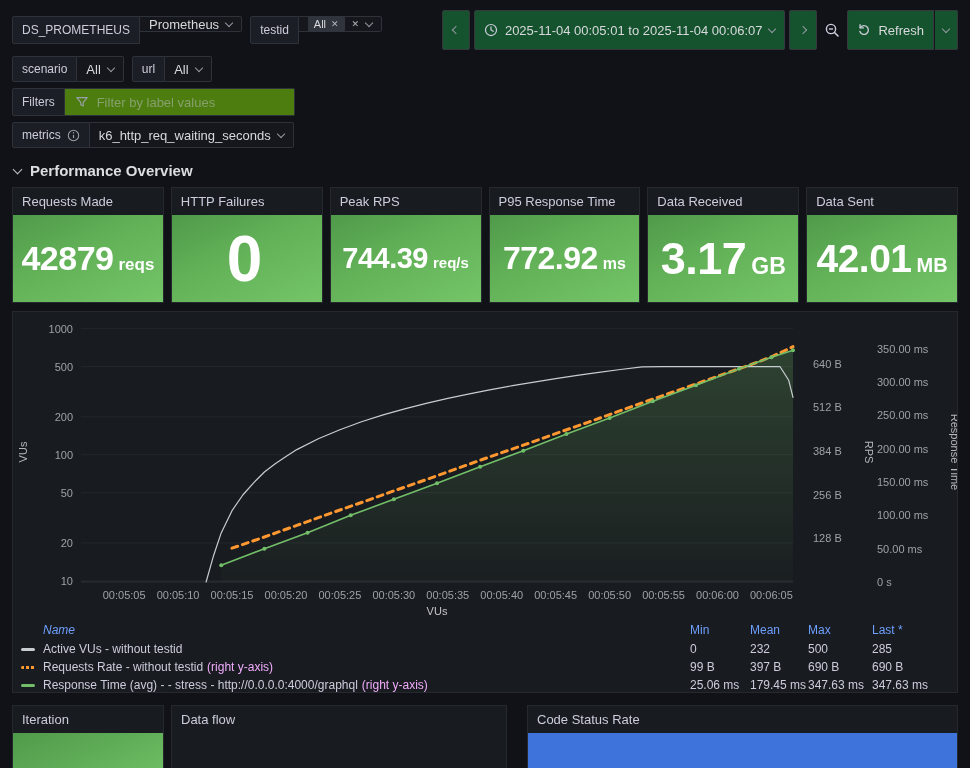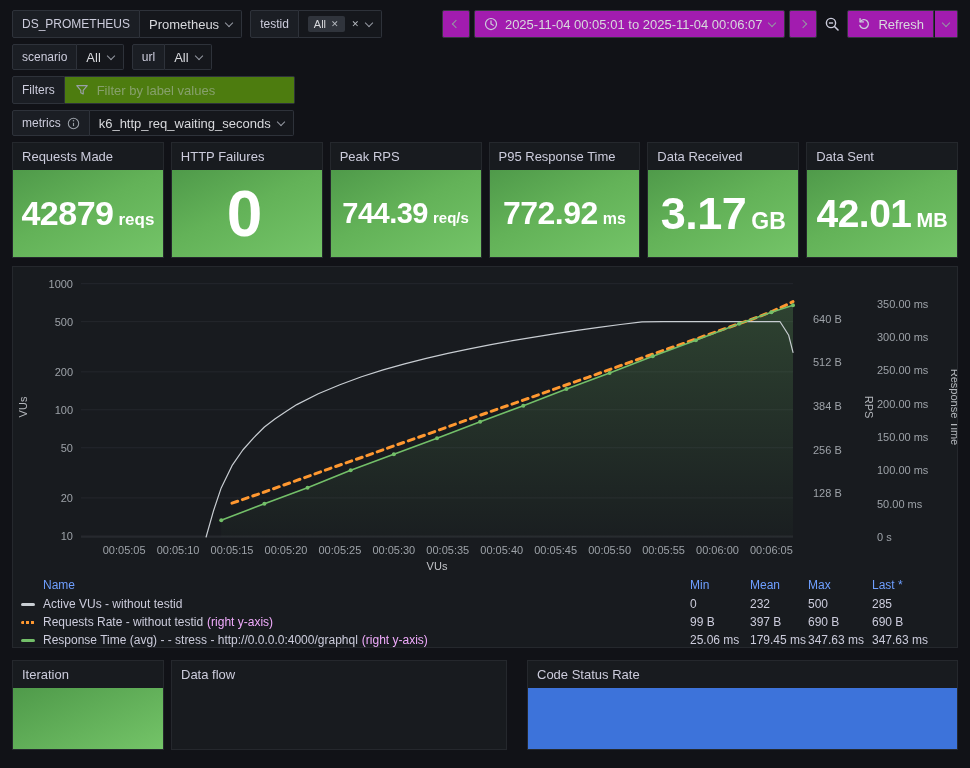--- a/index.html
+++ b/index.html
@@ -14,39 +14,39 @@
 
   
   .trow { display:flex; align-items:center; margin-bottom:6px; }
   .group { display:flex; margin-right:8px; }
   .vlabel {
     height:28px; display:flex; align-items:center; gap:6px; padding:0 9px;
     background:#1b1e24; border:1px solid #2e323a; border-radius:2px 0 0 2px;
     font-size:12px; color:#ccccdc; white-space:nowrap;
   }
   .vvalue {
-    height:28px; display:flex; align-items:center; gap:7px; padding:0 9px;
+    height:16px; display:flex; align-items:center; gap:7px; padding:0 9px;
     background:#15171c; border:1px solid #2e323a; border-left:none;
     border-radius:0 2px 2px 0; font-size:13px; color:#d8d9dd; white-space:nowrap;
   }
   .h26 { height:26px; }
   .chev {
     width:6px; height:6px; flex:none;
     border-right:1.4px solid #9599a2; border-bottom:1.4px solid #9599a2;
     transform: rotate(45deg); margin-top:-3px;
   }
   .chev-left  { transform: rotate(135deg); margin:0; }
   .chev-right { transform: rotate(-45deg); margin:0; }
   .chip { display:flex; align-items:center; gap:5px; background:#30343c; border-radius:2px; padding:2px 6px; font-size:11px; color:#d8d9dd; }
   .xmark { font-size:9px; color:#b6bac0; line-height:1; }
 
   .time-controls { margin-left:auto; display:flex; align-items:center; gap:4px; }
   .tbtn {
-    height:28px; display:flex; align-items:center; gap:7px;
-    background:#a21caf; border:1px solid #35383f; border-radius:2px;
+    height:40px; display:flex; align-items:center; gap:7px;
+    background:#14532d; border:1px solid #35383f; border-radius:2px;
     padding:0 9px; font-size:13px; color:#d8d9dd; white-space:nowrap;
   }
   .navbtn { width:28px; justify-content:center; padding:0; }
   .iconbtn { background:transparent; border:none; padding:0 3px; display:flex; align-items:center; }
   .refresh-group { display:flex; }
   .refresh-main { border-radius:2px 0 0 2px; }
   .refresh-caret { width:24px; justify-content:center; padding:0; border-left:1px solid #15171c; border-radius:0 2px 2px 0; }
 
   .filter-box {
     height:28px; display:flex; align-items:center; gap:8px;
@@ -75,21 +75,21 @@
   .s3 .val{font-size:32px} .s3 .unit{font-size:16px}
   .s4 .val{font-size:45px} .s4 .unit{font-size:23px}
   .s5 .val{font-size:39px} .s5 .unit{font-size:20px}
 
   
   .chart-panel { margin-top:8px; height:382px; background:#181b1f; border:1px solid #25282d; padding-top:2px; overflow:hidden; }
   .chart-panel svg { display:block; }
   .legend { padding:2px 13px 0 8px; font-size:12px; color:#ccccdc; }
   .lrow { display:grid; grid-template-columns:1fr 60px 58px 64px 72px; align-items:center; height:18px; }
   .lhead { color:#6E9FFF; height:20px; }
-  .lhead .cname { padding-left:22px; display:block; }
+  .lhead .cname { padding-left:22px; display:block;font-style:italic; }
   .cnum { text-align:left; white-space:nowrap; }
   .cname { display:flex; align-items:center; gap:8px; min-width:0; }
   .sw { width:14px; height:3px; border-radius:2px; flex:none; }
   .lname { white-space:nowrap; overflow:hidden; text-overflow:ellipsis; }
   .dim { color:#f0abfc; margin-left:4px; }
 
   
   .bottom { display:flex; margin-top:12px; height:90px; }
   .bpanel { background:#181b1f; border:1px solid #25282d; display:flex; flex-direction:column; }
   .bp-hdr { height:27px; flex:none; display:flex; align-items:center; padding:0 9px; font-size:13px; color:#ccccdc; }
@@ -213,20 +213,24 @@
             <circle cx="8" cy="4.7" r="0.95" fill="#9aa0a8"></circle>
           </svg>
       </div>
       <div class="vvalue h26">
         <span>k6_http_req_waiting_seconds</span>
         <span class="chev"></span>
       </div>
     </div>
   </div>
 
+  <div class="section-hdr">
+    <span class="chev"></span>
+    <span>Performance Overview</span>
+  </div>
 
   <div class="stats">
     <div class="stat s0">
       <div class="stat-hdr">
           <span>Requests Made</span>
         </div>
       <div class="stat-body">
         <span class="valwrap">
             <span class="val">42879</span>
             <span class="unit">reqs</span>

